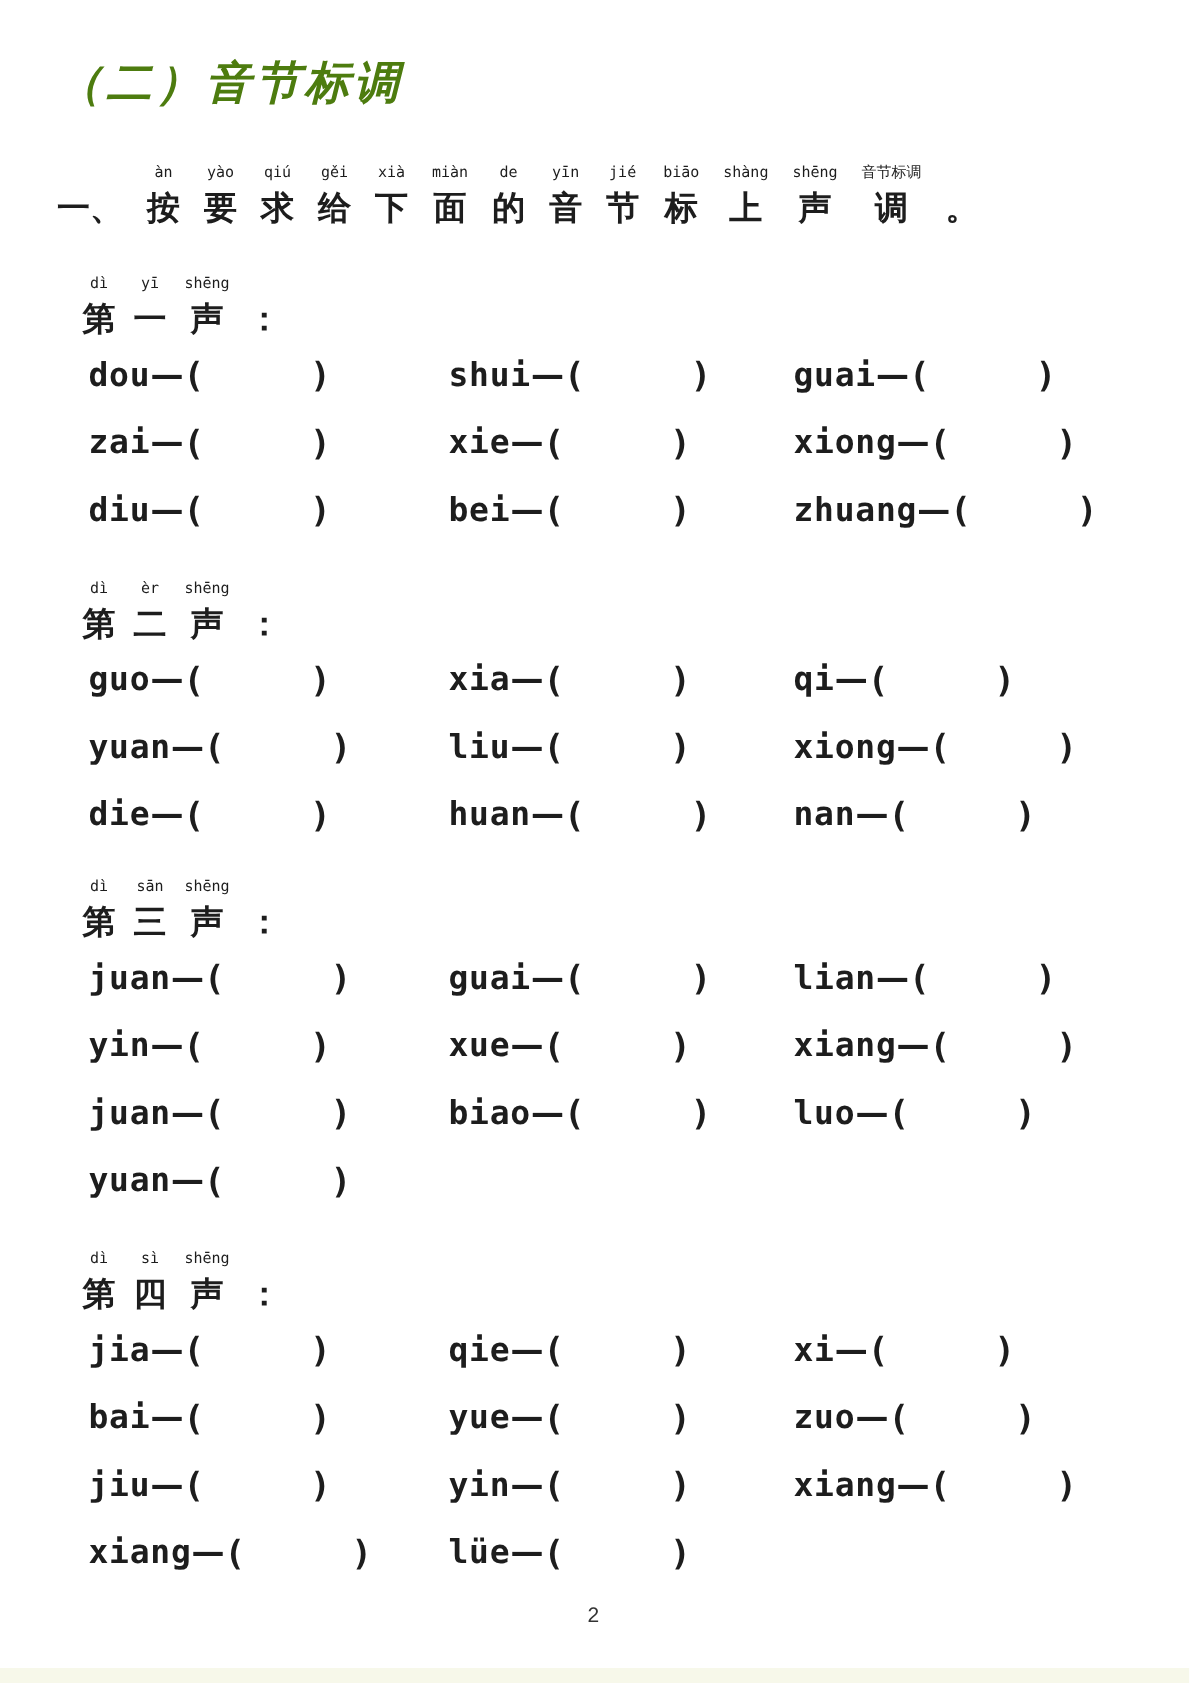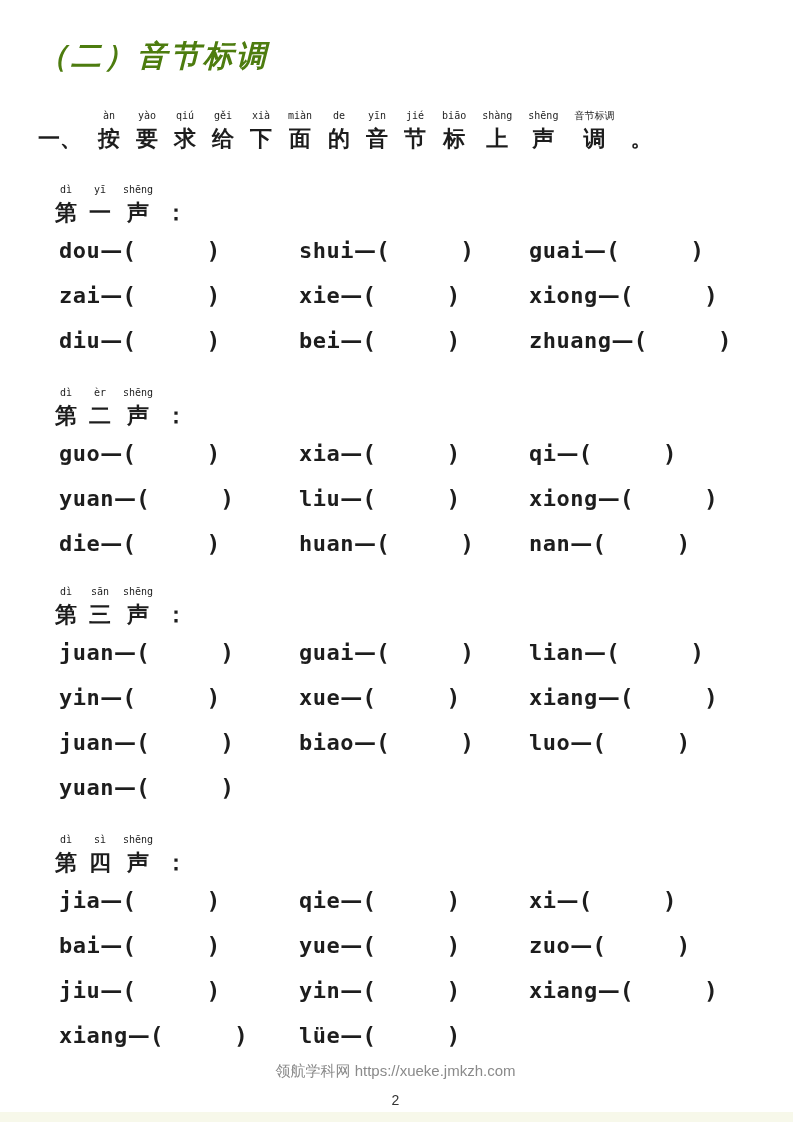--- a/index.html
+++ b/index.html
@@ -560,16 +560,15 @@
                 <span class="paren">(</span>
                 <span class="gap"></span>
                 <span class="paren">)</span>
               </span></div>
             <div class="cell"></div>
           </div>
         </div>
       </div>
     </div>
 
-  <div class="footer">领航学科网 https://xueke.jmkzh.com</div>
   <div class="page-number">2</div>
   <div class="bottom-strip"></div>
 </div>
 
 </body></html>

